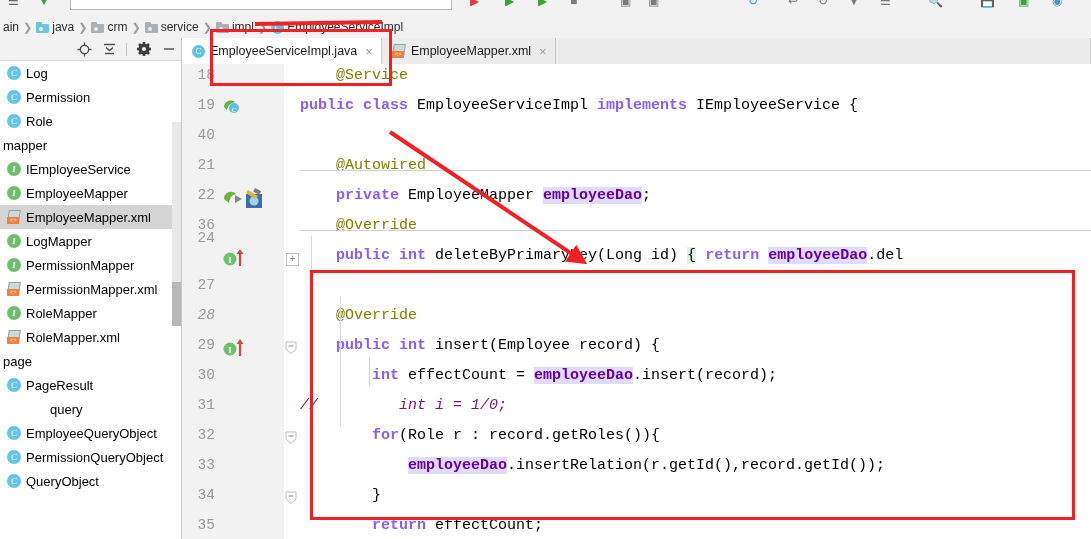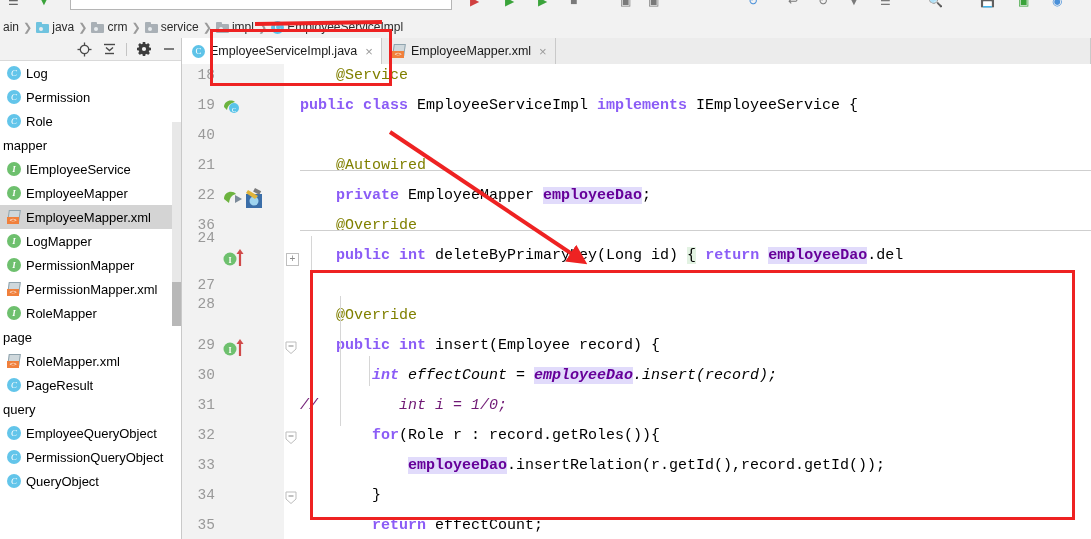--- a/index.html
+++ b/index.html
@@ -391,40 +391,40 @@
             </i>
           </span>
           <span>PermissionMapper.xml</span>
         </div>
         <div class="tree-row" style="padding-left: 6px;">
           <span class="tree-ico">
             <i class="ico-i">I</i>
           </span>
           <span>RoleMapper</span>
         </div>
-        <div class="tree-row" style="padding-left: 3px;">
-          <span class="tree-ico" style="width: 0px; flex: 0 0 0px; margin-right: 0px;"></span>
-          <span>page</span>
-        </div>
         <div class="tree-row" style="padding-left: 6px;">
           <span class="tree-ico">
             <i class="ico-xml">
               <i class="sheet"></i>
               <i class="tagbox">&lt;&gt;</i>
             </i>
           </span>
           <span>RoleMapper.xml</span>
         </div>
+        <div class="tree-row" style="padding-left: 3px;">
+          <span class="tree-ico" style="width: 0px; flex: 0 0 0px; margin-right: 0px;"></span>
+          <span>page</span>
+        </div>
         <div class="tree-row" style="padding-left: 6px;">
           <span class="tree-ico">
             <i class="ico-c">C</i>
           </span>
           <span>PageResult</span>
         </div>
-        <div class="tree-row" style="padding-left: 3px;">
+        <div class="tree-row" style="padding-left: 3px; margin-left: 47px;">
           <span class="tree-ico" style="width: 0px; flex: 0 0 0px; margin-right: 0px;"></span>
           <span>query</span>
         </div>
         <div class="tree-row" style="padding-left: 6px;">
           <span class="tree-ico">
             <i class="ico-c">C</i>
           </span>
           <span>EmployeeQueryObject</span>
         </div>
         <div class="tree-row" style="padding-left: 6px;">
@@ -491,21 +491,21 @@
           <div class="ln" style="top: 153px;">36</div>
           <div class="ln" style="top: 166px;">24</div>
           <div class="gico" style="left: 40px; top: 184px;"><svg width="26" height="20" viewBox="0 0 26 20">
               <circle cx="8" cy="11" r="6.5" fill="#6ec06e"></circle>
               <text x="8" y="14.5" font-size="8" fill="#fff" text-anchor="middle" font-family="serif" font-weight="bold">I</text>
               <line x1="18" y1="18" x2="18" y2="4" stroke="#d04a4a" stroke-width="2.2"></line>
               <polygon points="14.5,6 18,1 21.5,6" fill="#d04a4a"></polygon>
             </svg></div>
           <div class="fold-plus" style="left: 104px; top: 189px;">+</div>
           <div class="ln" style="top: 213px;">27</div>
-          <div class="ln" style="top: 232px;">28</div>
+          <div class="ln" style="top: 243px; font-style: italic;">28</div>
           <div class="ln" style="top: 273px;">29</div>
           <div class="gico" style="left: 40px; top: 274px;"><svg width="26" height="20" viewBox="0 0 26 20">
               <circle cx="8" cy="11" r="6.5" fill="#6ec06e"></circle>
               <text x="8" y="14.5" font-size="8" fill="#fff" text-anchor="middle" font-family="serif" font-weight="bold">I</text>
               <line x1="18" y1="18" x2="18" y2="4" stroke="#d04a4a" stroke-width="2.2"></line>
               <polygon points="14.5,6 18,1 21.5,6" fill="#d04a4a"></polygon>
             </svg></div>
           <div class="fold-arrow" style="left: 103px; top: 277px;"><svg width="12" height="14" viewBox="0 0 12 14">
               <path d="M1,1 L11,1 L11,8 L6,12.5 L1,8 Z" fill="#fff" stroke="#bdbdbd" stroke-width="1"></path>
               <line x1="3.5" y1="5" x2="8.5" y2="5" stroke="#9a9a9a" stroke-width="1.2"></line>
@@ -530,21 +530,21 @@
           <div class="code-line" style="top: 3px;">    <span class="anno">@Service</span></div>
           <div class="code-line" style="top: 33px;"><span class="kw">public</span> <span class="kw">class</span> EmployeeServiceImpl <span class="kw">implements</span> IEmployeeService {</div>
           <div class="code-line" style="top: 63px;"></div>
           <div class="code-line" style="top: 93px;">    <span class="anno">@Autowired</span></div>
           <div class="code-line" style="top: 123px;">    <span class="kw">private</span> EmployeeMapper <span class="fld">employeeDao</span>;</div>
           <div class="code-line" style="top: 153px;">    <span class="anno">@Override</span></div>
           <div class="code-line" style="top: 183px;">    <span class="kw">public</span> <span class="kw">int</span> deleteByPrimaryKey(Long id) <span class="brace-hl">{</span> <span class="kw">return</span> <span class="fld">employeeDao</span>.del</div>
           <div class="code-line" style="top: 213px;"></div>
           <div class="code-line" style="top: 243px;">    <span class="anno">@Override</span></div>
           <div class="code-line" style="top: 273px;">    <span class="kw">public</span> <span class="kw">int</span> insert(Employee record) {</div>
-          <div class="code-line" style="top: 303px; font-style: italic;">        <span class="kw">int</span> effectCount = <span class="fld">employeeDao</span>.insert(record);</div>
+          <div class="code-line" style="top: 303px;">        <span class="kw">int</span> effectCount = <span class="fld">employeeDao</span>.insert(record);</div>
           <div class="code-line" style="top: 333px;"><span class="cmt">//         int i = 1/0;</span></div>
           <div class="code-line" style="top: 363px;">        <span class="kw">for</span>(Role r : record.getRoles()){</div>
           <div class="code-line" style="top: 393px;">            <span class="fld">employeeDao</span>.insertRelation(r.getId(),record.getId());</div>
           <div class="code-line" style="top: 423px;">        }</div>
           <div class="code-line" style="top: 453px;">        <span class="kw">return</span> effectCount;</div>
           <div class="code-line" style="top: 513px;"></div>
         </div>
 
       <div class="sep-line" style="left:118px; top:106px; width:791px;"></div>
       <div class="sep-line" style="left:118px; top:166px; width:791px;"></div>

